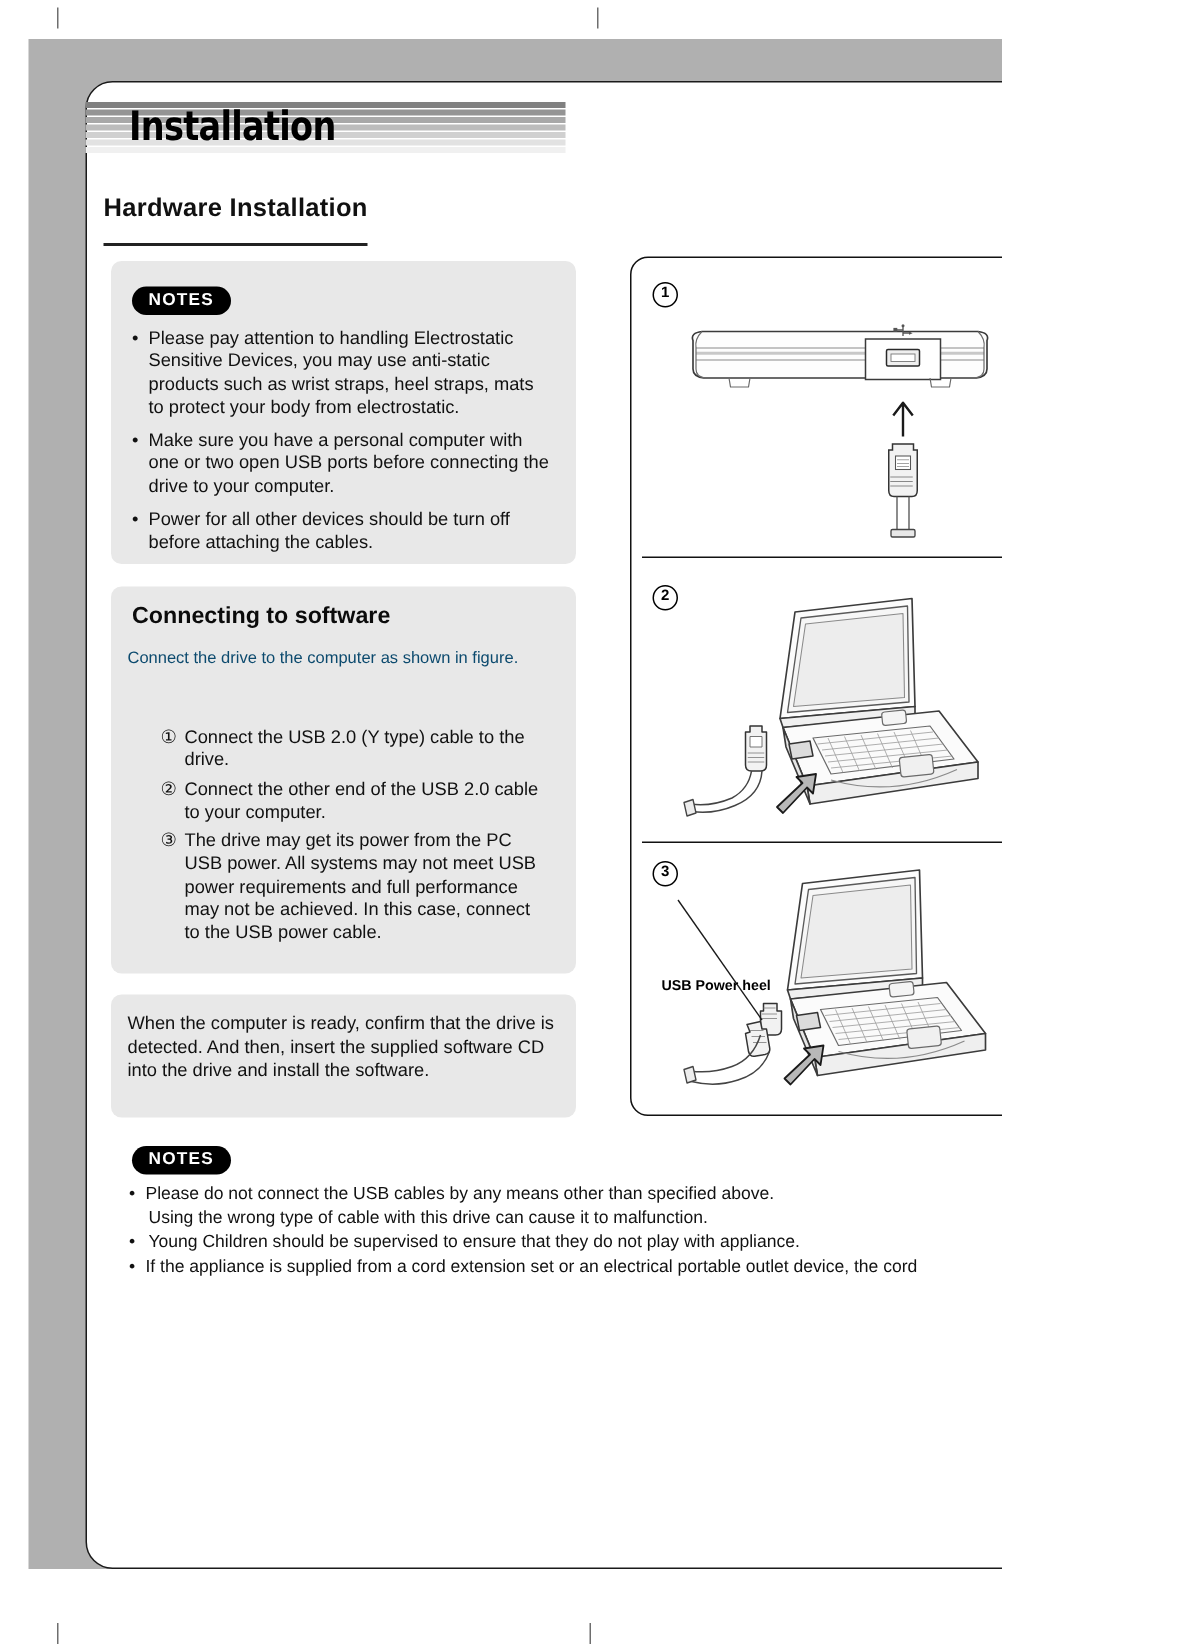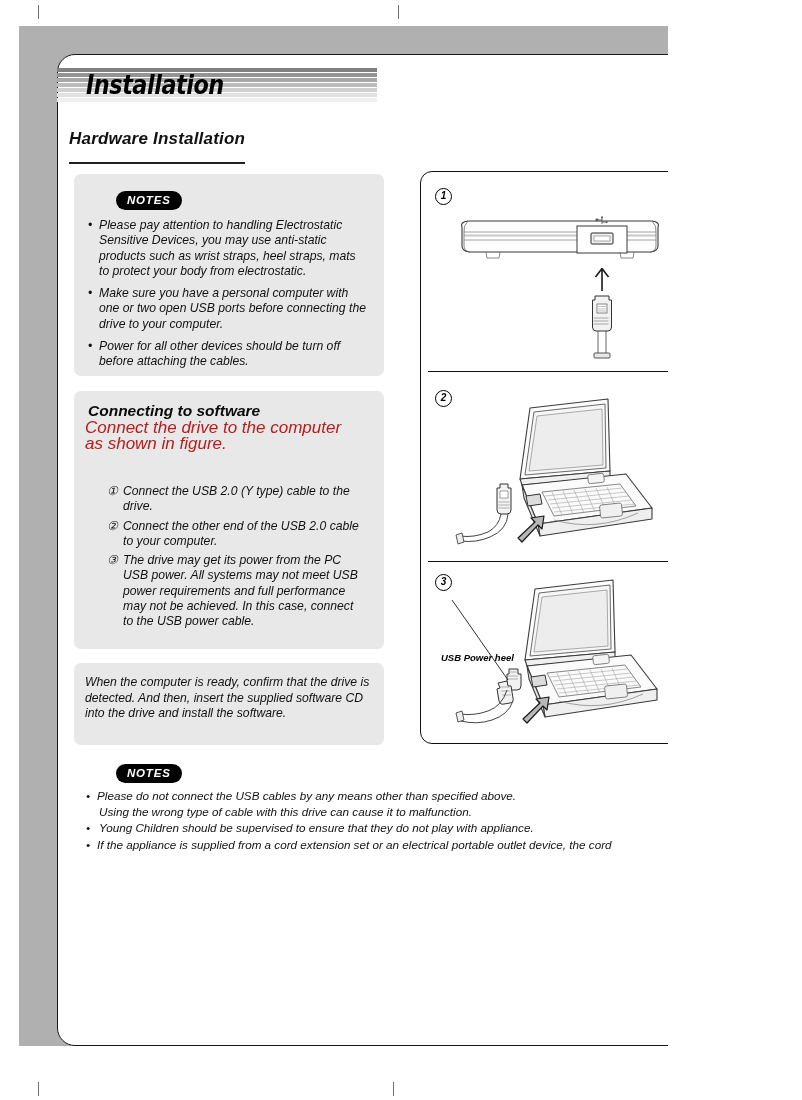--- a/index.html
+++ b/index.html
@@ -9,21 +9,20 @@
   }
   body {
     font-family: "Liberation Sans", sans-serif;
   }
   #page {
     position: relative;
     width: 668px;
     height: 1100px;
     background: #ffffff;
     overflow: hidden;
-    font-style: italic;
   }
 
   
   .tick {
     position: absolute;
     background: #6e6e6e;
   }
   .tick.h { width: 14px; height: 1px; }
   .tick.v { width: 1px; height: 14px; }
 
@@ -109,21 +108,20 @@
   .notes-badge {
     display: inline-block;
     background: #000000;
     color: #ffffff;
     border-radius: 10px;
     font-size: 11.5px;
     font-weight: bold;
     letter-spacing: 0.8px;
     padding: 2px 11px 3px 11px;
     line-height: 14px;
-    margin-left: 28px;
   }
   #notes-badge-top { position: absolute; left: 88px; top: 191px; }
   #notes-badge-bottom { position: absolute; left: 88px; top: 764px; }
 
   .bullet-list {
     position: absolute;
     font-size: 12.2px;
     color: #111111;
     line-height: 15.3px;
   }
@@ -145,24 +143,24 @@
     left: 88px;
     top: 401px;
     font-size: 15.5px;
     font-weight: bold;
     color: #0b0b0b;
     line-height: 20px;
   }
   #connect-intro {
     position: absolute;
     left: 85px;
-    top: 420px;
+    top: 432px;
     width: 278px;
-    font-size: 17px;
-    color: #b91c1c;
+    font-size: 11px;
+    color: #0c4a6e;
     line-height: 15.5px;
   }
   #connect-steps {
     position: absolute;
     left: 107px;
     top: 484px;
     width: 258px;
     font-size: 12.2px;
     color: #111111;
     line-height: 15.3px;

